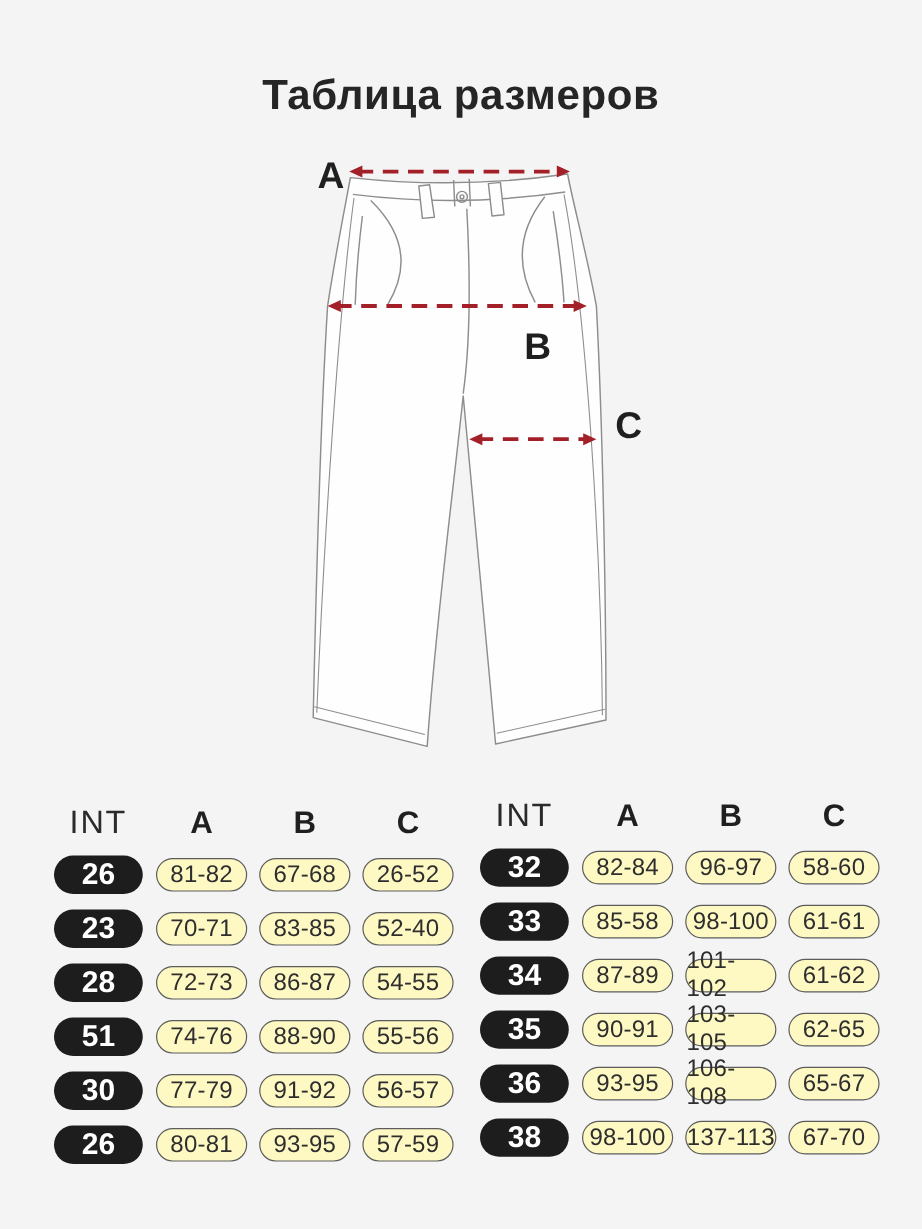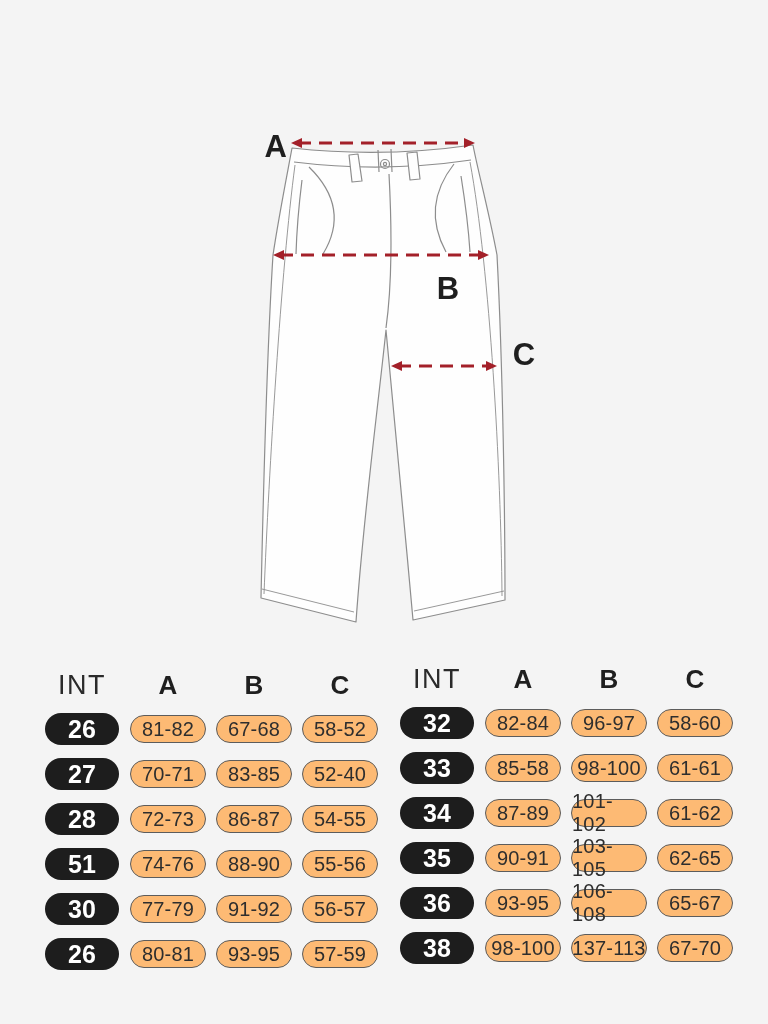--- a/index.html
+++ b/index.html
@@ -32,33 +32,34 @@
   .th-int{font-weight:400;font-size:27px;letter-spacing:1.5px;color:#2a2a2a;}
   .int-pill{
     width:74px;height:32px;
     background:#1d1d1d;color:#ffffff;
     border-radius:16px;
     font-size:25px;font-weight:700;
     display:flex;align-items:center;justify-content:center;
   }
   .val-pill{
     width:76px;height:28px;box-sizing:border-box;
-    background:#fdba74;
+    background:#fef9c3;
     border:1.6px solid #5c5c5c;
     border-radius:14px;
     font-size:20px;color:#2e2e2e;
     display:flex;align-items:center;justify-content:center;
     letter-spacing:0.2px;
   }
 </style>
 </head>
 <body>
 
 <div class="page">
 
+  <div class="title">Таблица размеров</div>
 
   <svg class="diagram" viewBox="0 0 768 545" xmlns="http://www.w3.org/2000/svg">
 
     <g fill="#fefefe" stroke="#8d8d8d" stroke-width="1.2" stroke-linejoin="round">
       <path d="M292,28 Q383,38 473,25
                C477,47 489,92 497,135
                C503,250 505,400 505,480
                L413,500
                C404,400 394,295 386,210
                C377,295 363,400 356,502
@@ -116,23 +117,23 @@
 
   <div class="size-table table-left">
     <div class="th th-int">INT</div>
     <div class="th">A</div>
     <div class="th">B</div>
     <div class="th">C</div>
 
     <div class="int-pill">26</div>
     <div class="val-pill">81-82</div>
     <div class="val-pill">67-68</div>
-    <div class="val-pill">58-52</div>
+    <div class="val-pill">26-52</div>
 
-    <div class="int-pill">27</div>
+    <div class="int-pill">23</div>
     <div class="val-pill">70-71</div>
     <div class="val-pill">83-85</div>
     <div class="val-pill">52-40</div>
 
     <div class="int-pill">28</div>
     <div class="val-pill">72-73</div>
     <div class="val-pill">86-87</div>
     <div class="val-pill">54-55</div>
 
     <div class="int-pill">51</div>

